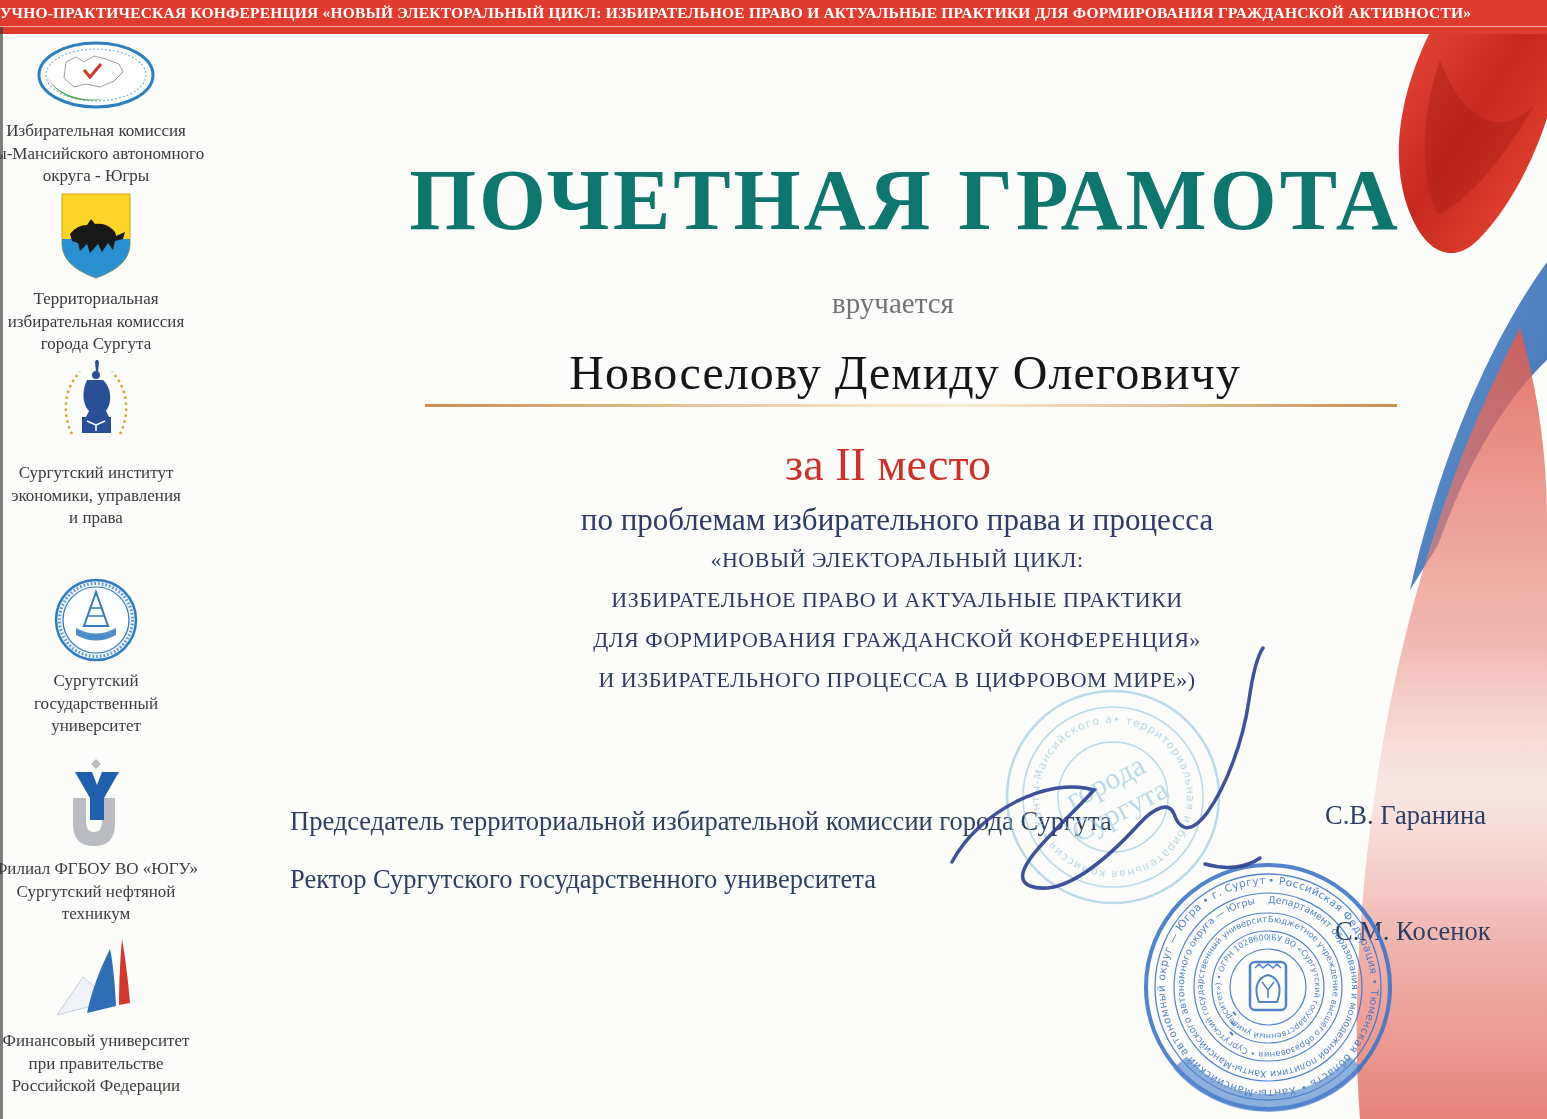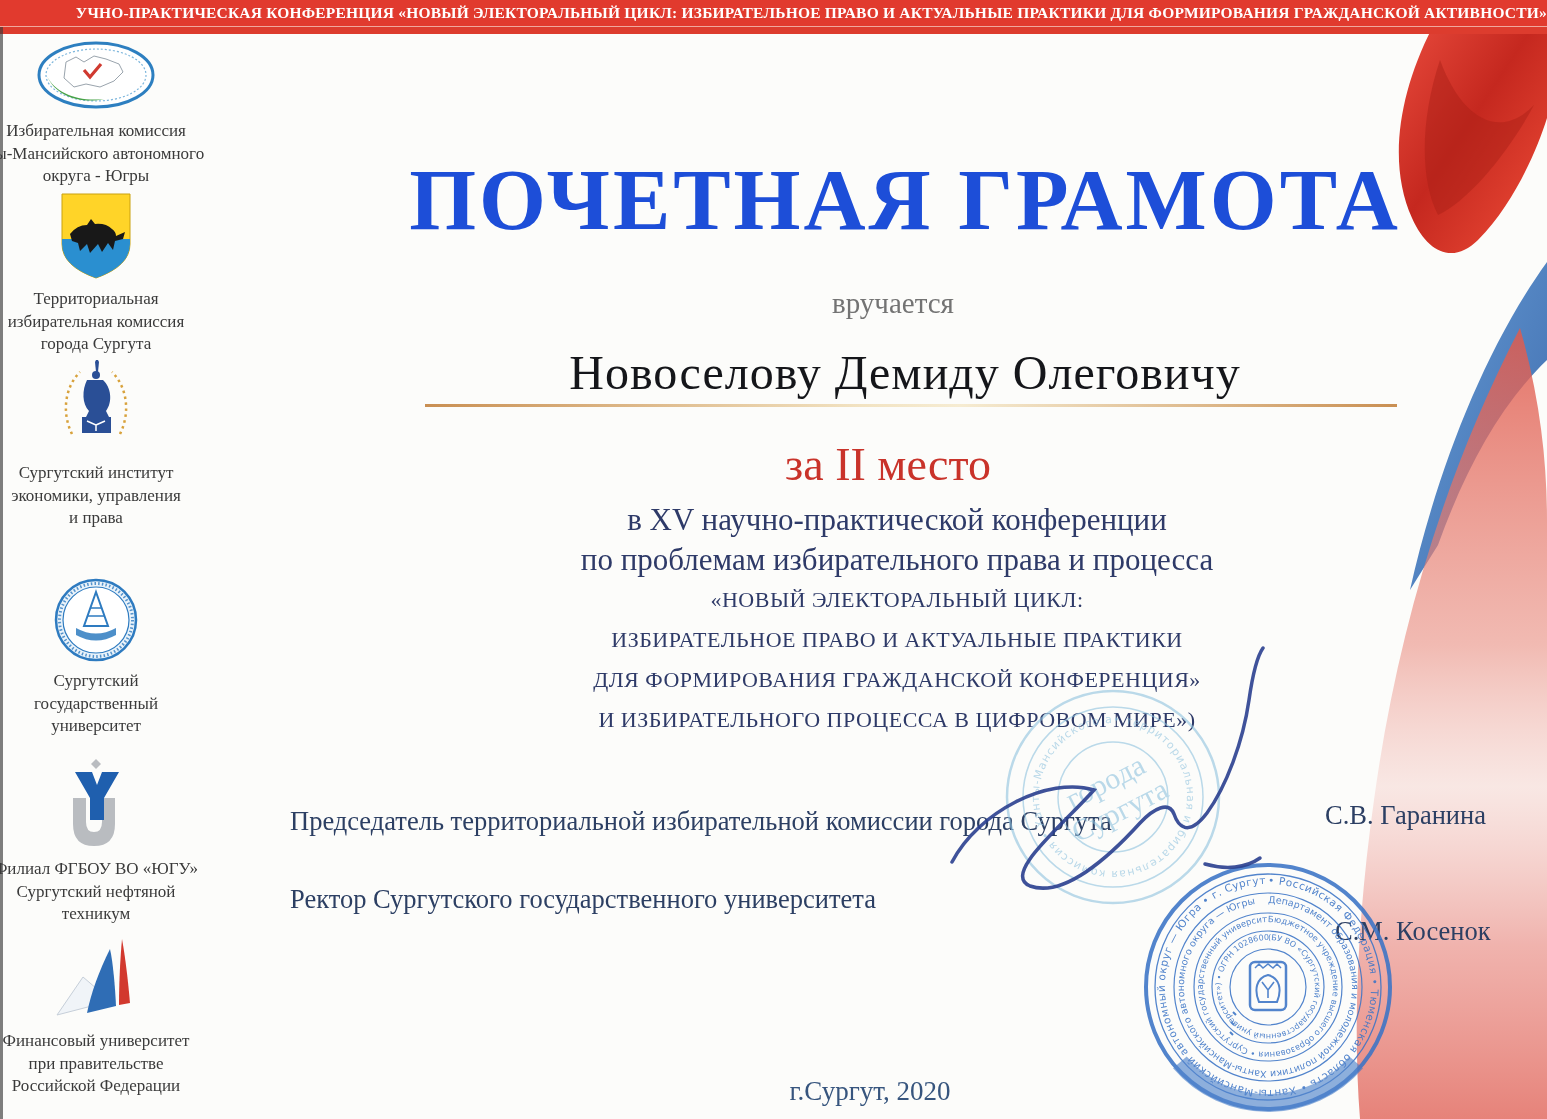--- a/index.html
+++ b/index.html
@@ -5,48 +5,48 @@
   html,body{margin:0;padding:0;background:#888;}
   .page{
     position:relative;width:1547px;height:1119px;margin:0 auto;
     background:#fcfcfa;overflow:hidden;
     font-family:"Liberation Serif","DejaVu Serif",serif;
   }
   .page::before{content:"";position:absolute;left:0;top:27px;bottom:0;width:3px;
     background:#3a3a3a;opacity:.65;z-index:30;}
   
   .banner{position:absolute;left:0;top:0;width:1547px;height:26px;background:#e13a2e;z-index:20;
-    display:flex;align-items:center;justify-content:flex-end;}
+    display:flex;align-items:center;justify-content:flex-start;}
   .banner-strip{position:absolute;left:0;top:26px;width:1547px;height:7px;background:#dd3c2e;
     border-top:1px solid #f0a89e;z-index:20;}
   .banner-text{color:#fff;font-weight:bold;font-size:15.5px;letter-spacing:.2px;white-space:nowrap;}
   
   .sidebar{position:absolute;left:-40px;top:0;width:272px;z-index:5;}
   .org-logo{position:absolute;left:0;width:272px;display:flex;justify-content:center;}
   .org-label{position:absolute;left:0;width:272px;text-align:center;
     font-size:17px;line-height:1.33;color:#3a3a3a;}
   
   .content{position:absolute;left:290px;top:0;width:1230px;text-align:center;z-index:6;}
   .cert-title{position:absolute;top:150px;width:100%;font-size:86px;font-weight:bold;
-    color:#1d4ed8;letter-spacing:3px;white-space:nowrap;}
+    color:#0f766e;letter-spacing:3px;white-space:nowrap;}
   .presented{position:absolute;top:287px;width:100%;font-size:29px;color:#737373;transform:translateX(-12px);}
   .recipient{position:absolute;top:345px;width:100%;font-size:48px;color:#15161a;letter-spacing:1px;white-space:nowrap;}
   .gold-line{position:absolute;top:404px;left:135px;width:972px;height:3px;border:none;margin:0;
     background:linear-gradient(90deg,#c98f52,#f2e3c2 45%,#f6ecd2 55%,#c98f52);}
   .award{position:absolute;top:438px;width:100%;font-size:46px;color:#c9332a;transform:translateX(-17px);}
   .event{position:absolute;top:500px;width:100%;transform:translateX(-8px);color:#2e3a68;}
   .event div{height:40px;line-height:40px;white-space:nowrap;}
   .ev-lc{font-size:31px;}
   .ev-uc{font-size:22px;letter-spacing:.5px;}
   
   .sig-label{position:absolute;font-size:26.5px;color:#2c3f63;white-space:nowrap;z-index:8;}
   .sig-name{position:absolute;font-size:26.5px;color:#2c3f63;white-space:nowrap;z-index:8;}
   .sig1-label{left:290px;top:806px;}
   .sig1-name{left:1325px;top:800px;}
-  .sig2-label{left:290px;top:884px;}
+  .sig2-label{left:290px;top:864px;}
   .sig2-name{left:1335px;top:916px;}
   .place-date{position:absolute;left:290px;top:1076px;width:1160px;text-align:center;
     font-size:27px;color:#37557e;z-index:8;}
   
   .overlay{position:absolute;left:0;top:0;width:1547px;height:1119px;pointer-events:none;}
   .ribbons{z-index:4;}
   .stamps{z-index:10;}
   .stamp-ring-text{font-family:"DejaVu Sans",sans-serif;}
 </style>
 </head>
@@ -181,34 +181,32 @@
     </div>
   </aside>
 
   <main class="content">
     <div class="cert-title">ПОЧЕТНАЯ ГРАМОТА</div>
     <div class="presented">вручается</div>
     <div class="recipient">Новоселову Демиду Олеговичу</div>
     <hr class="gold-line">
     <div class="award">за II место</div>
     <div class="event">
-      <div class="ev-lc">в XV научно-практической конференции</div>
       <div class="ev-lc">по проблемам избирательного права и процесса</div>
       <div class="ev-uc">«НОВЫЙ ЭЛЕКТОРАЛЬНЫЙ ЦИКЛ:</div>
       <div class="ev-uc">ИЗБИРАТЕЛЬНОЕ ПРАВО И АКТУАЛЬНЫЕ ПРАКТИКИ</div>
       <div class="ev-uc">ДЛЯ ФОРМИРОВАНИЯ ГРАЖДАНСКОЙ КОНФЕРЕНЦИЯ»</div>
       <div class="ev-uc">И ИЗБИРАТЕЛЬНОГО ПРОЦЕССА В ЦИФРОВОМ МИРЕ»)</div>
     </div>
   </main>
 
   <div class="sig-label sig1-label">Председатель территориальной избирательной комиссии города Сургута</div>
   <div class="sig-name sig1-name">С.В. Гаранина</div>
   <div class="sig-label sig2-label">Ректор Сургутского государственного университета</div>
   <div class="sig-name sig2-name">С.М. Косенок</div>
-  <div class="place-date">г.Сургут, 2020</div>
 
   <svg class="overlay stamps" viewBox="0 0 1547 1119" xmlns="http://www.w3.org/2000/svg">
     <defs>
       <path id="faint-ring" d="M1113,723 a74,74 0 1 1 -0.05,0"></path>
       <path id="mr1" d="M1268,884 a103,103 0 1 1 -0.05,0"></path>
       <path id="mr2" d="M1268,903 a84,84 0 1 1 -0.05,0"></path>
       <path id="mr3" d="M1268,922 a65,65 0 1 1 -0.05,0"></path>
       <path id="mr4" d="M1268,940 a47,47 0 1 1 -0.05,0"></path>
     </defs>
 

